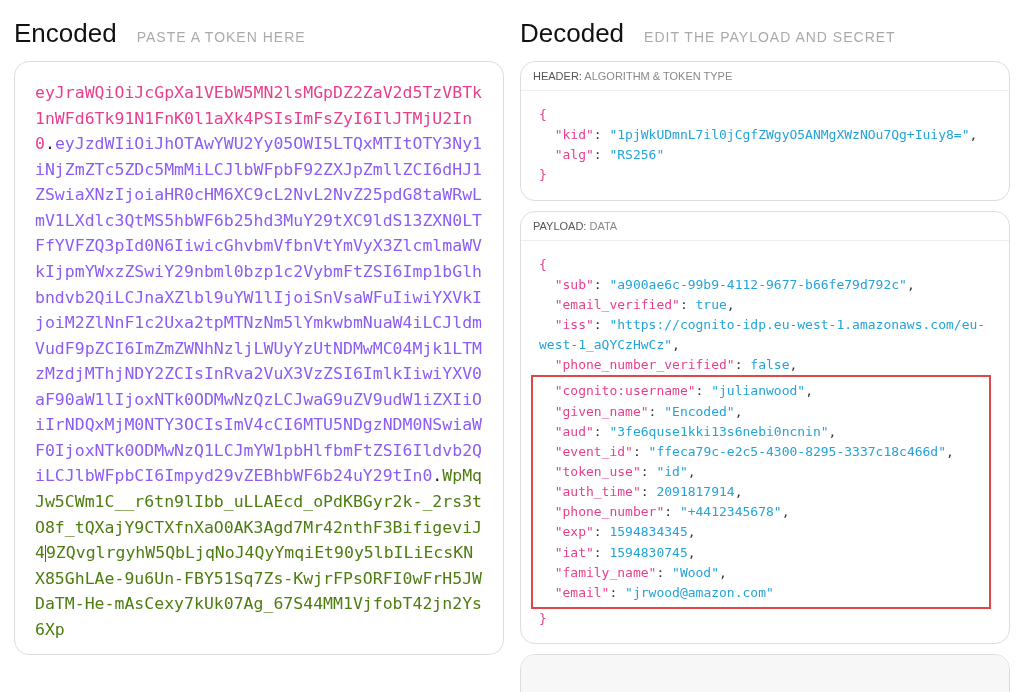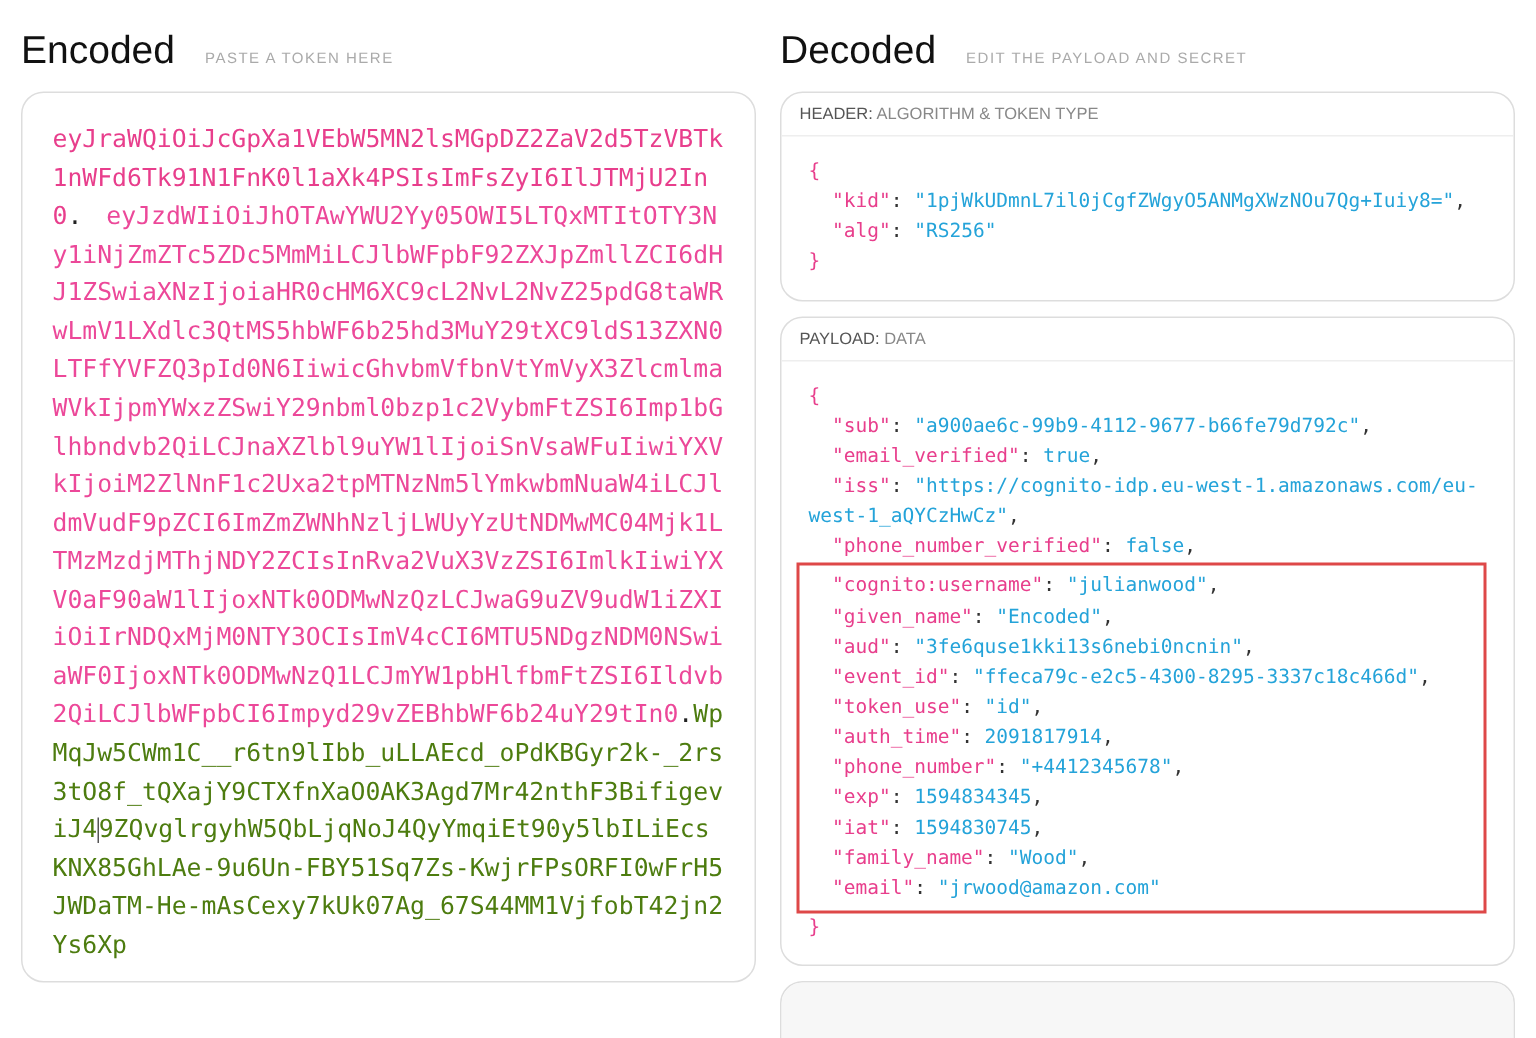--- a/index.html
+++ b/index.html
@@ -28,21 +28,21 @@
     margin-bottom: 12px;
     margin-top: 10px;
   }
   .heading h1 {
     font-size: 26px;
     font-weight: 400;
     margin: 0;
     color: #111;
   }
   .heading .sub {
-    font-size: 10px;
+    font-size: 14px;
     letter-spacing: 1px;
     color: #aaa;
   }
   .panel {
     border: 1px solid #ddd;
     border-radius: 15px;
     background: #fff;
     margin-bottom: 10px;
   }
   .panel-header {
@@ -66,21 +66,21 @@
     white-space: pre-wrap;
   }
   .mono-small {
     font-family: "Menlo", "DejaVu Sans Mono", "Consolas", monospace;
     font-size: 13px;
     line-height: 1.55;
     white-space: pre-wrap;
     word-break: break-word;
   }
   .seg-red { color: #e83e8c; } 
-  .seg-purple { color: #ec4899; margin-left: 16px; }
+  .seg-purple { color: #8b5cf6; }
   .seg-blue { color: #4d7c0f; }
   .seg-dot { color: #222; }
   .json-brace { color: #e83e8c; }
   .json-key { color: #e83e8c; }
   .json-val { color: #24a3d9; }
   .highlight-box {
     border: 2px solid #de4848;
     padding: 4px 6px;
     margin-left: -8px;
   }

